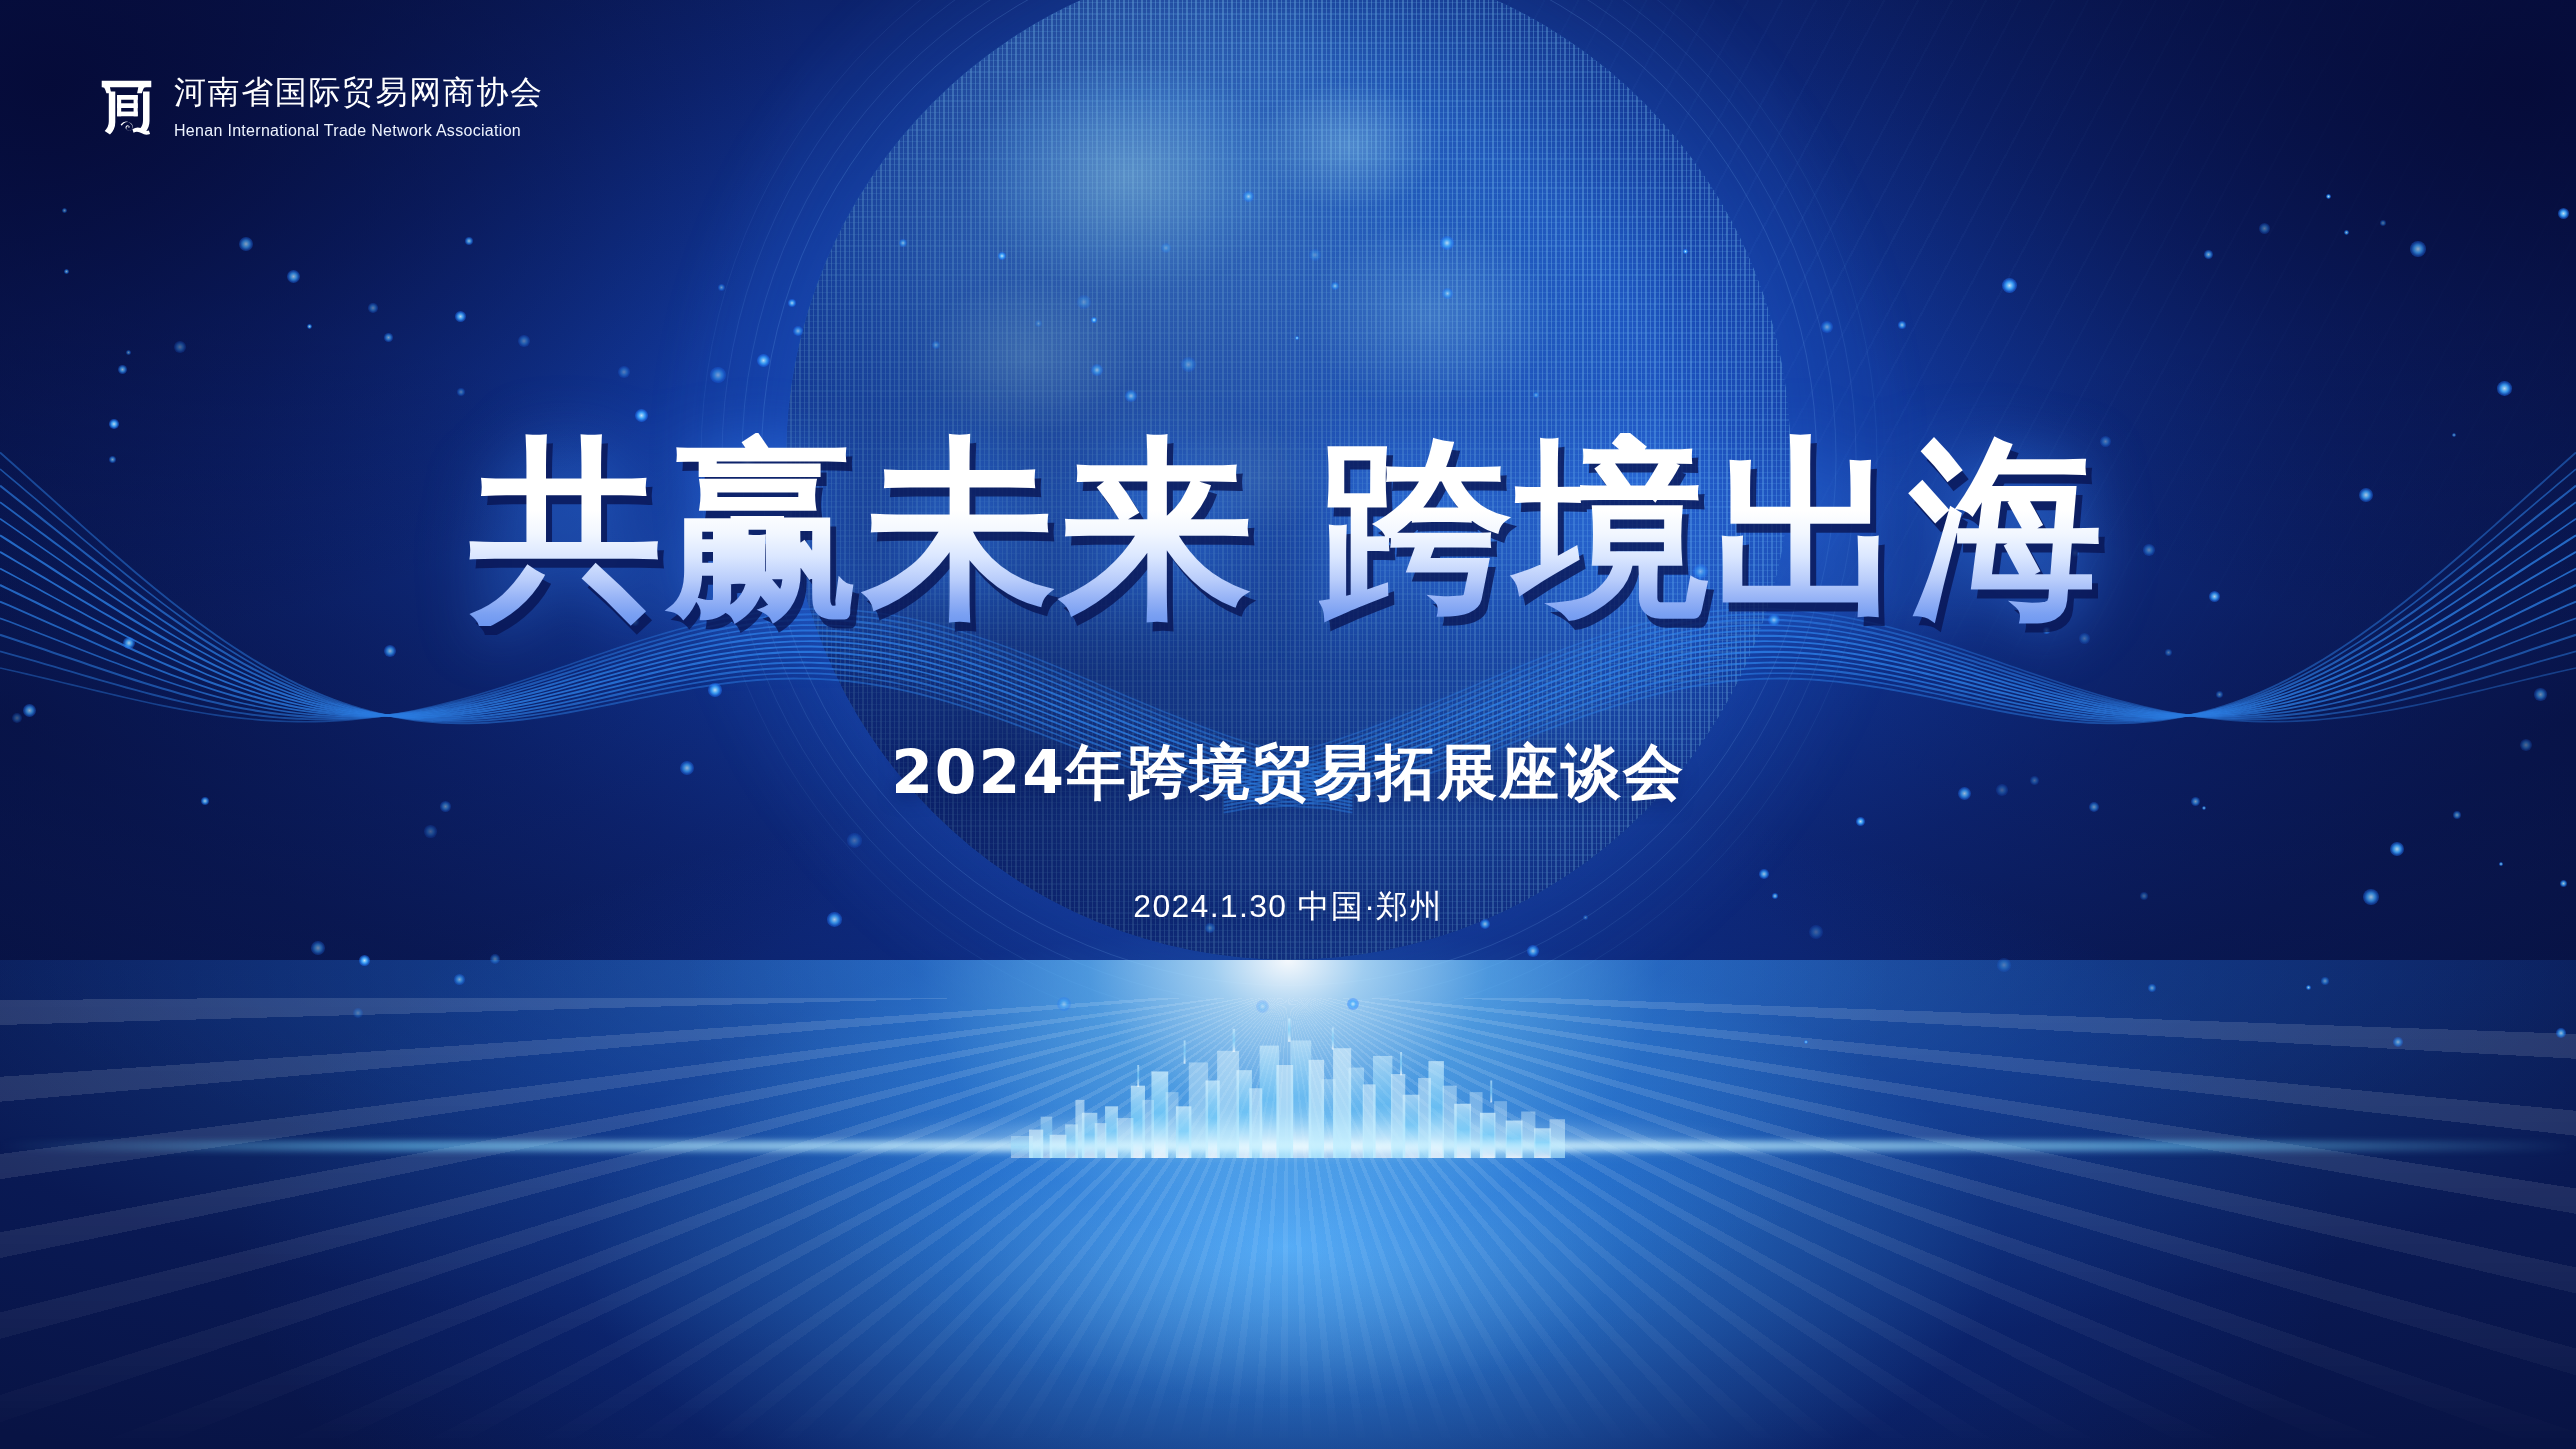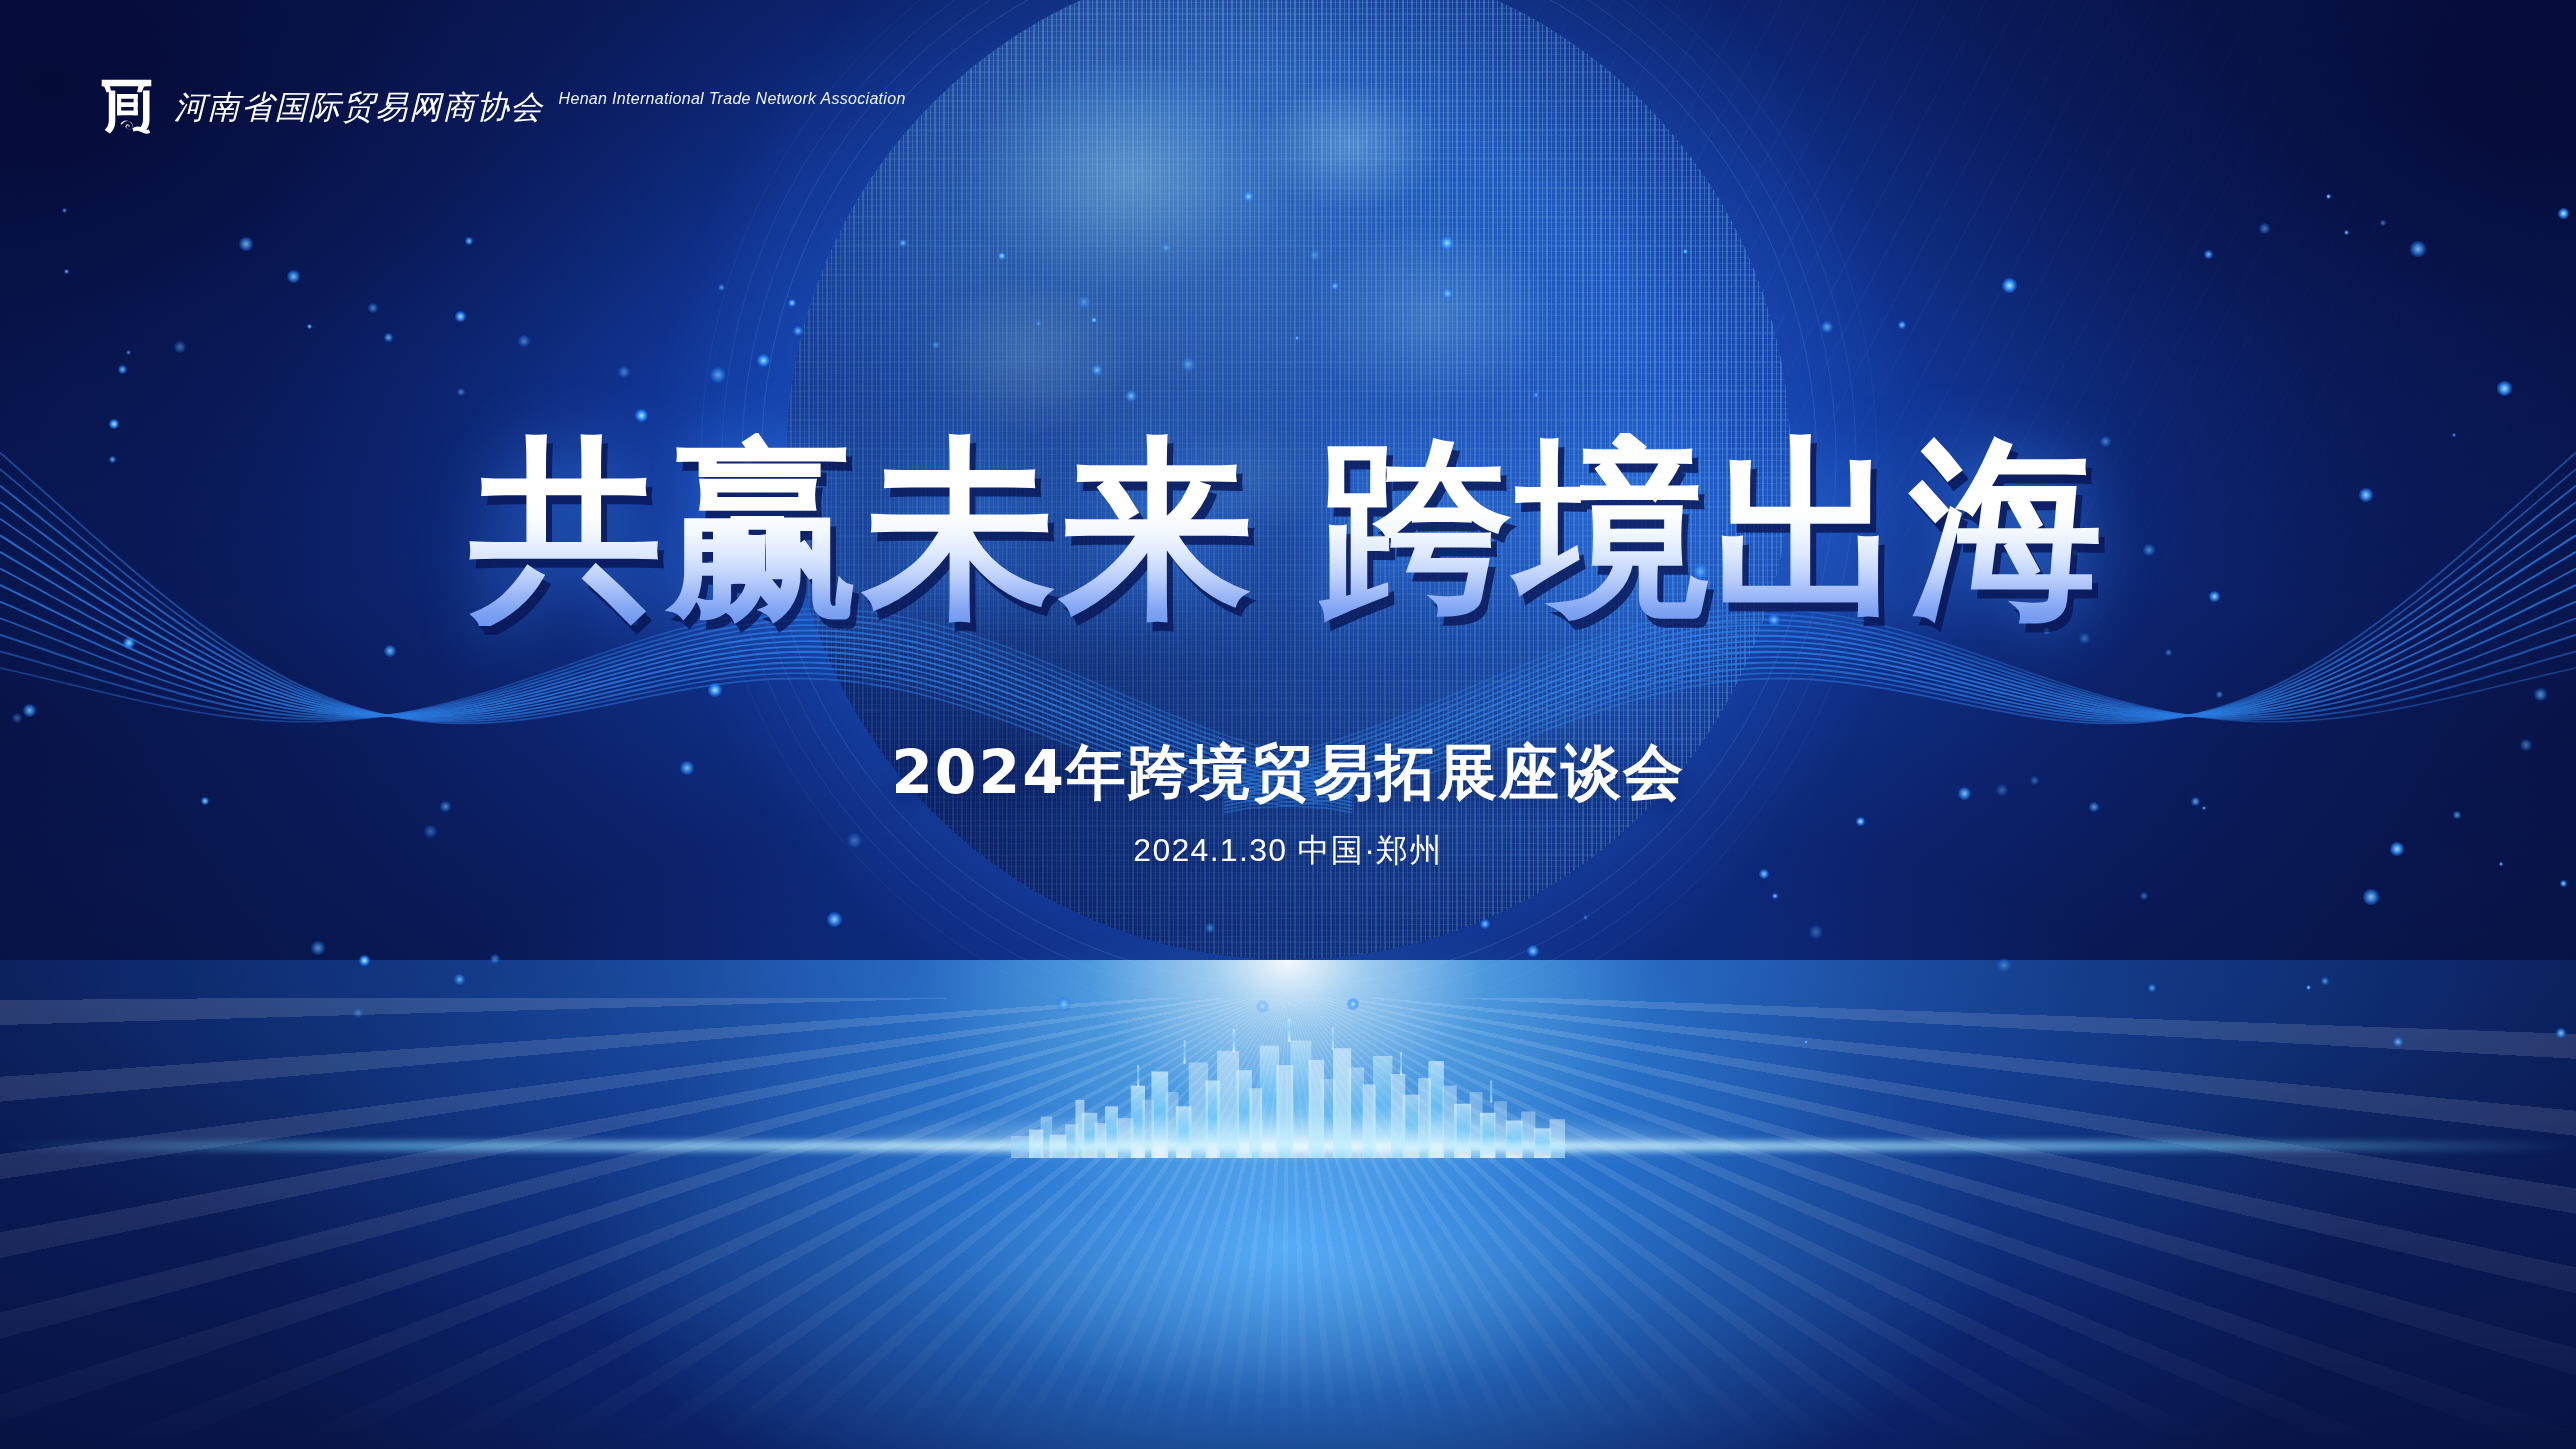--- a/index.html
+++ b/index.html
@@ -150,21 +150,21 @@
     filter:blur(0.3px);
   }
 
   
   #logo{
     position:absolute;left:97px;top:76px;
     display:flex;align-items:center;gap:18px;z-index:40;
   }
   #logo-mark{width:59px;height:62px;flex:0 0 auto;}
   #logo-mark svg{width:100%;height:100%;display:block;}
-  #logo-text{display:flex;flex-direction:row;gap:15px;font-style:italic;}
+  #logo-text{display:flex;flex-direction:column;gap:15px;}
   #logo-cn{
     color:#fff;font-size:32px;letter-spacing:1.6px;line-height:1;
     font-family:"Liberation Sans","DejaVu Sans",sans-serif;white-space:nowrap;
   }
   #logo-en{
     color:#eef4ff;font-size:16px;letter-spacing:0.3px;line-height:1;white-space:nowrap;
     font-family:"Liberation Sans","DejaVu Sans",sans-serif;
   }
 
   #tagline{
@@ -193,21 +193,21 @@
   .hl-gap{display:inline-block;width:62px;}
 
   #subtitle{
     position:absolute;left:0;right:0;top:742px;text-align:center;z-index:40;
     color:#ffffff;font-size:60px;font-weight:bold;letter-spacing:1.9px;line-height:1;
     font-family:"DejaVu Sans","Liberation Sans",sans-serif;
     text-shadow:0 3.9px 16.7px rgba(8,24,90,0.55);
   }
 
   #dateline{
-    position:absolute;left:0;right:0;top:834px;text-align:center;z-index:40;
+    position:absolute;left:0;right:0;top:890px;text-align:center;z-index:40;
     color:#ffffff;font-size:32px;letter-spacing:1.3px;line-height:1;
     font-family:"Liberation Sans","DejaVu Sans",sans-serif;
     text-shadow:0 1.9px 10.3px rgba(8,24,90,0.5);
   }
 </style>
 </head>
 <body>
 
 <div id="stage">
 

